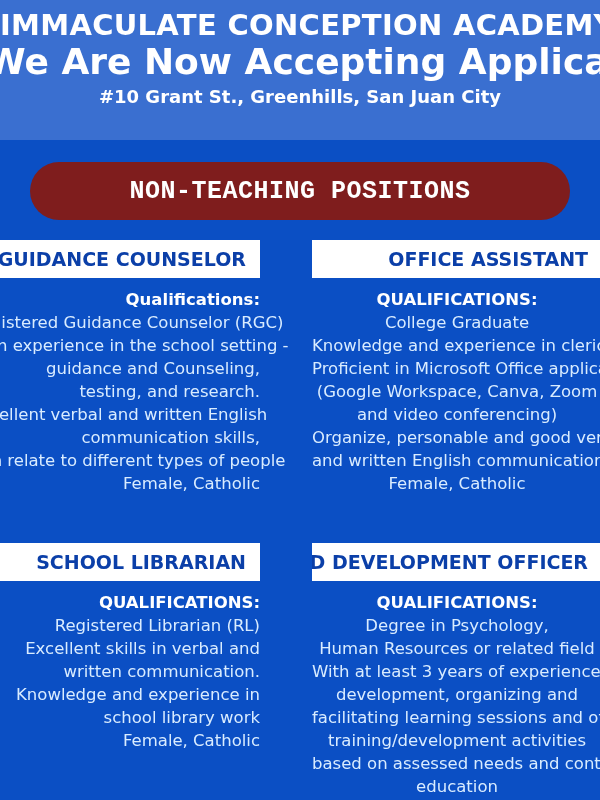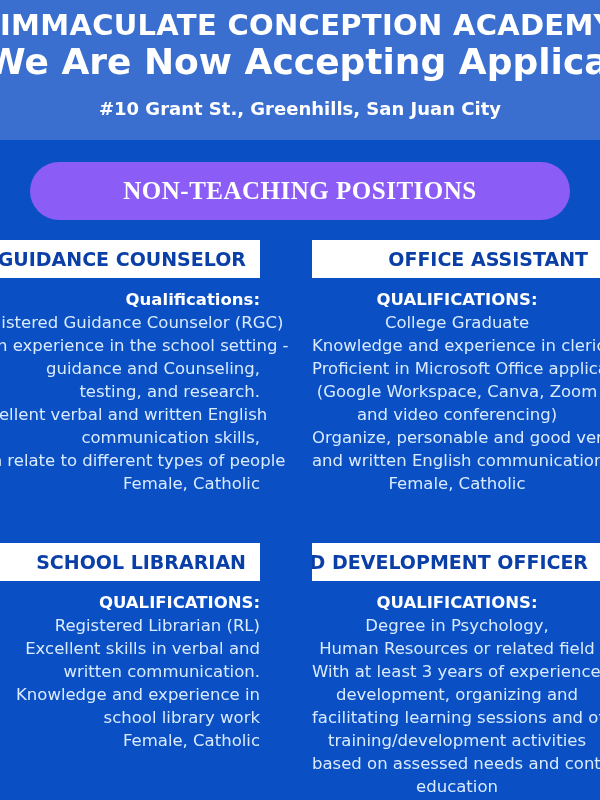--- a/index.html
+++ b/index.html
@@ -54,48 +54,48 @@
     font-family: "DejaVu Sans", sans-serif;
   }
   .accepting .line1 {
     display: block;
     margin-left: -14px;
   }
   .accepting .line2 {
     display: block;
   }
   .address {
-    margin: 12px;
+    margin: 0;
     padding-top: 4px;
     color: #ffffff;
     font-size: 18px;
     font-weight: bold;
     line-height: 22px;
     white-space: nowrap;
     font-family: "DejaVu Sans", sans-serif;
   }
 
   
   .pill {
     position: absolute;
     left: 30px;
     top: 162px;
     width: 540px;
     height: 58px;
     border-radius: 29px;
-    background: #8b5cf6;
+    background: #7f1d1d;
     color: #ffffff;
     font-size: 25px;
     font-weight: bold;
     letter-spacing: 0.5px;
     display: flex;
     align-items: center;
     justify-content: center;
     box-sizing: border-box;
-    font-family: Liberation Serif, serif;
+    font-family: Liberation Mono, monospace;
   }
 
   
   .col {
     position: absolute;
     width: 290px;
   }
   .col-left  { left: -30px; }
   .col-right { left: 312px; }
 

